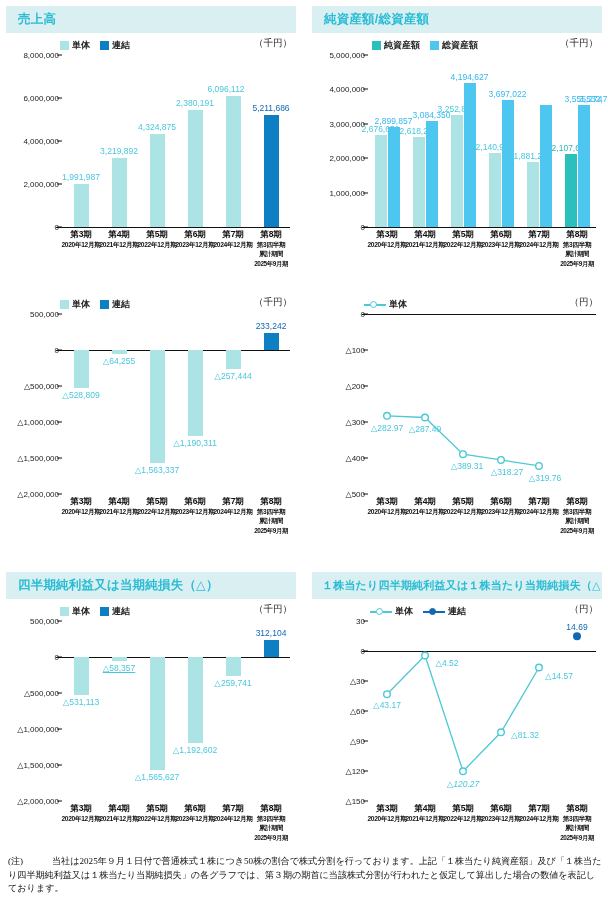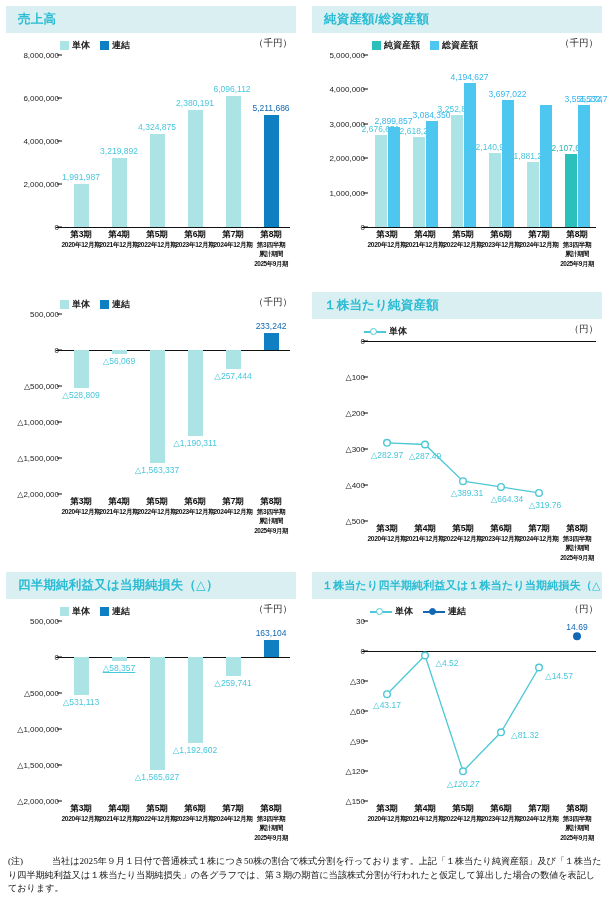--- a/index.html
+++ b/index.html
@@ -146,21 +146,21 @@
           <div class="zeroline" style="top: 172px;"></div>
           <div class="bar " style="left: 11.5px; top: 129.172px; width: 15px; height: 42.8277px;"></div>
           <div class="dlabel dl-cy" style="left: 19px; top: 117.172px;">1,991,987</div>
           <div class="bar " style="left: 49.5px; top: 102.772px; width: 15px; height: 69.2277px;"></div>
           <div class="dlabel dl-cy" style="left: 57px; top: 90.7723px;">3,219,892</div>
           <div class="bar " style="left: 87.5px; top: 79.0152px; width: 15px; height: 92.9848px;"></div>
           <div class="dlabel dl-cy" style="left: 95px; top: 67.0152px;">4,324,875</div>
           <div class="bar " style="left: 125.5px; top: 55.0781px; width: 15px; height: 116.922px;"></div>
           <div class="dlabel dl-cy" style="left: 133px; top: 43.0781px;">2,380,191</div>
           <div class="bar " style="left: 163.5px; top: 40.9336px; width: 15px; height: 131.066px;"></div>
-          <div class="dlabel dl-cy" style="left: 170px; top: 28.9336px;">6,096,112</div>
+          <div class="dlabel dl-cy" style="left: 164px; top: 28.9336px;">6,096,112</div>
           <div class="bar blue" style="left: 201.5px; top: 59.9488px; width: 15px; height: 112.051px;"></div>
           <div class="dlabel dl-blue" style="left: 209px; top: 47.9488px;">5,211,686</div>
         </div>
       <div id="xaxis1">
           <div class="xlab" style="left: 75px; top: 197px;"><span>第3期</span><br><span class="sub">2020年12月期</span></div>
           <div class="xlab" style="left: 113px; top: 197px;"><span>第4期</span><br><span class="sub">2021年12月期</span></div>
           <div class="xlab" style="left: 151px; top: 197px;"><span>第5期</span><br><span class="sub">2022年12月期</span></div>
           <div class="xlab" style="left: 189px; top: 197px;"><span>第6期</span><br><span class="sub">2023年12月期</span></div>
           <div class="xlab" style="left: 227px; top: 197px;"><span>第7期</span><br><span class="sub">2024年12月期</span></div>
           <div class="xlab" style="left: 265px; top: 197px;"><span>第8期</span><br><span class="sub">第3四半期</span><br><span class="sub2">累計期間</span><br><span class="sub2">2025年9月期</span></div>
@@ -255,21 +255,21 @@
           <div class="ytick" style="top: 108px;">△1,000,000</div>
           <div class="ytick-dash" style="top: 108px;"></div>
           <div class="ytick" style="top: 144px;">△1,500,000</div>
           <div class="ytick-dash" style="top: 144px;"></div>
           <div class="ytick" style="top: 180px;">△2,000,000</div>
           <div class="ytick-dash" style="top: 180px;"></div>
           <div class="zeroline" style="top: 36px;"></div>
           <div class="bar " style="left: 11.5px; top: 36px; width: 15px; height: 38.0742px;"></div>
           <div class="dlabel dl-cy" style="left: 19px; top: 76.0742px;">△528,809</div>
           <div class="bar " style="left: 49.5px; top: 36px; width: 15px; height: 4.03697px;"></div>
-          <div class="dlabel dl-cy" style="left: 57px; top: 42.037px;">△56,069</div>
+          <div class="dlabel dl-cy" style="left: 57px; top: 42.037px;">△64,255</div>
           <div class="bar " style="left: 87.5px; top: 36px; width: 15px; height: 112.56px;"></div>
           <div class="dlabel dl-cy" style="left: 95px; top: 150.56px;">△1,563,337</div>
           <div class="bar " style="left: 125.5px; top: 36px; width: 15px; height: 85.7024px;"></div>
           <div class="dlabel dl-cy" style="left: 133px; top: 123.702px;">△1,190,311</div>
           <div class="bar " style="left: 163.5px; top: 36px; width: 15px; height: 18.536px;"></div>
           <div class="dlabel dl-cy" style="left: 171px; top: 56.536px;">△257,444</div>
           <div class="bar blue" style="left: 201.5px; top: 19.2066px; width: 15px; height: 16.7934px;"></div>
           <div class="dlabel dl-blue" style="left: 209px; top: 7.20658px;">233,242</div>
         </div>
       <div id="xaxis3">
@@ -277,21 +277,20 @@
           <div class="xlab" style="left: 113px; top: 205px;"><span>第4期</span><br><span class="sub">2021年12月期</span></div>
           <div class="xlab" style="left: 151px; top: 205px;"><span>第5期</span><br><span class="sub">2022年12月期</span></div>
           <div class="xlab" style="left: 189px; top: 205px;"><span>第6期</span><br><span class="sub">2023年12月期</span></div>
           <div class="xlab" style="left: 227px; top: 205px;"><span>第7期</span><br><span class="sub">2024年12月期</span></div>
           <div class="xlab" style="left: 265px; top: 205px;"><span>第8期</span><br><span class="sub">第3四半期</span><br><span class="sub2">累計期間</span><br><span class="sub2">2025年9月期</span></div>
         </div>
     </div>
   </div>
 
   <div class="panel p4">
-    <div class="panel-title">１株当たり純資産額</div>
     <div class="chart-area">
       <div class="legend" style="left:52px">
         <span class="lg">
           <span class="line-marker" style="color:#4cc8d6">
             <i style="background:#4cc8d6"></i>
               <b></b>
           </span>
           <span>単体</span>
         </span>
       </div>
@@ -314,21 +313,21 @@
             <polyline points="19,101.8692 57,103.49640000000001 95,140.1516 133,145.962 171,151.89839999999998" fill="none" stroke="#4cc8d6" stroke-width="1.3"></polyline>
             <circle cx="19" cy="101.8692" r="3.3" stroke="#4cc8d6" stroke-width="1.4" fill="#ffffff"></circle>
             <circle cx="57" cy="103.49640000000001" r="3.3" stroke="#4cc8d6" stroke-width="1.4" fill="#ffffff"></circle>
             <circle cx="95" cy="140.1516" r="3.3" stroke="#4cc8d6" stroke-width="1.4" fill="#ffffff"></circle>
             <circle cx="133" cy="145.962" r="3.3" stroke="#4cc8d6" stroke-width="1.4" fill="#ffffff"></circle>
             <circle cx="171" cy="151.89839999999998" r="3.3" stroke="#4cc8d6" stroke-width="1.4" fill="#ffffff"></circle>
           </svg>
           <div class="dlabel dl-cy" style="left: 19px; top: 108.869px;">△282.97</div>
           <div class="dlabel dl-cy" style="left: 57px; top: 110.496px;">△287.49</div>
           <div class="dlabel dl-cy" style="left: 99px; top: 147.152px;">△389.31</div>
-          <div class="dlabel dl-cy" style="left: 139px; top: 152.962px;">△664.34</div>
+          <div class="dlabel dl-cy" style="left: 139px; top: 152.962px;">△318.27</div>
           <div class="dlabel dl-cy" style="left: 177px; top: 158.898px;">△319.76</div>
         </div>
       <div id="xaxis4">
           <div class="xlab" style="left: 75px; top: 205px;"><span>第3期</span><br><span class="sub">2020年12月期</span></div>
           <div class="xlab" style="left: 113px; top: 205px;"><span>第4期</span><br><span class="sub">2021年12月期</span></div>
           <div class="xlab" style="left: 151px; top: 205px;"><span>第5期</span><br><span class="sub">2022年12月期</span></div>
           <div class="xlab" style="left: 189px; top: 205px;"><span>第6期</span><br><span class="sub">2023年12月期</span></div>
           <div class="xlab" style="left: 227px; top: 205px;"><span>第7期</span><br><span class="sub">2024年12月期</span></div>
           <div class="xlab" style="left: 265px; top: 205px;"><span>第8期</span><br><span class="sub">第3四半期</span><br><span class="sub2">累計期間</span><br><span class="sub2">2025年9月期</span></div>
         </div>
@@ -367,21 +366,21 @@
           <div class="dlabel dl-cy" style="left: 19px; top: 76.2401px;">△531,113</div>
           <div class="bar " style="left: 49.5px; top: 36px; width: 15px; height: 4.2017px;"></div>
           <div class="dlabel dl-cy" style="left: 57px; top: 42.2017px; text-decoration: underline;">△58,357</div>
           <div class="bar " style="left: 87.5px; top: 36px; width: 15px; height: 112.725px;"></div>
           <div class="dlabel dl-cy" style="left: 95px; top: 150.725px;">△1,565,627</div>
           <div class="bar " style="left: 125.5px; top: 36px; width: 15px; height: 85.8673px;"></div>
           <div class="dlabel dl-cy" style="left: 133px; top: 123.867px;">△1,192,602</div>
           <div class="bar " style="left: 163.5px; top: 36px; width: 15px; height: 18.7014px;"></div>
           <div class="dlabel dl-cy" style="left: 171px; top: 56.7014px;">△259,741</div>
           <div class="bar blue" style="left: 201.5px; top: 19.3427px; width: 15px; height: 16.6573px;"></div>
-          <div class="dlabel dl-blue" style="left: 209px; top: 7.34273px;">163,104</div>
+          <div class="dlabel dl-blue" style="left: 209px; top: 7.34273px;">312,104</div>
         </div>
       <div id="xaxis5">
           <div class="xlab" style="left: 75px; top: 205px;"><span>第3期</span><br><span class="sub">2020年12月期</span></div>
           <div class="xlab" style="left: 113px; top: 205px;"><span>第4期</span><br><span class="sub">2021年12月期</span></div>
           <div class="xlab" style="left: 151px; top: 205px;"><span>第5期</span><br><span class="sub">2022年12月期</span></div>
           <div class="xlab" style="left: 189px; top: 205px;"><span>第6期</span><br><span class="sub">2023年12月期</span></div>
           <div class="xlab" style="left: 227px; top: 205px;"><span>第7期</span><br><span class="sub">2024年12月期</span></div>
           <div class="xlab" style="left: 265px; top: 205px;"><span>第8期</span><br><span class="sub">第3四半期</span><br><span class="sub2">累計期間</span><br><span class="sub2">2025年9月期</span></div>
         </div>
     </div>

